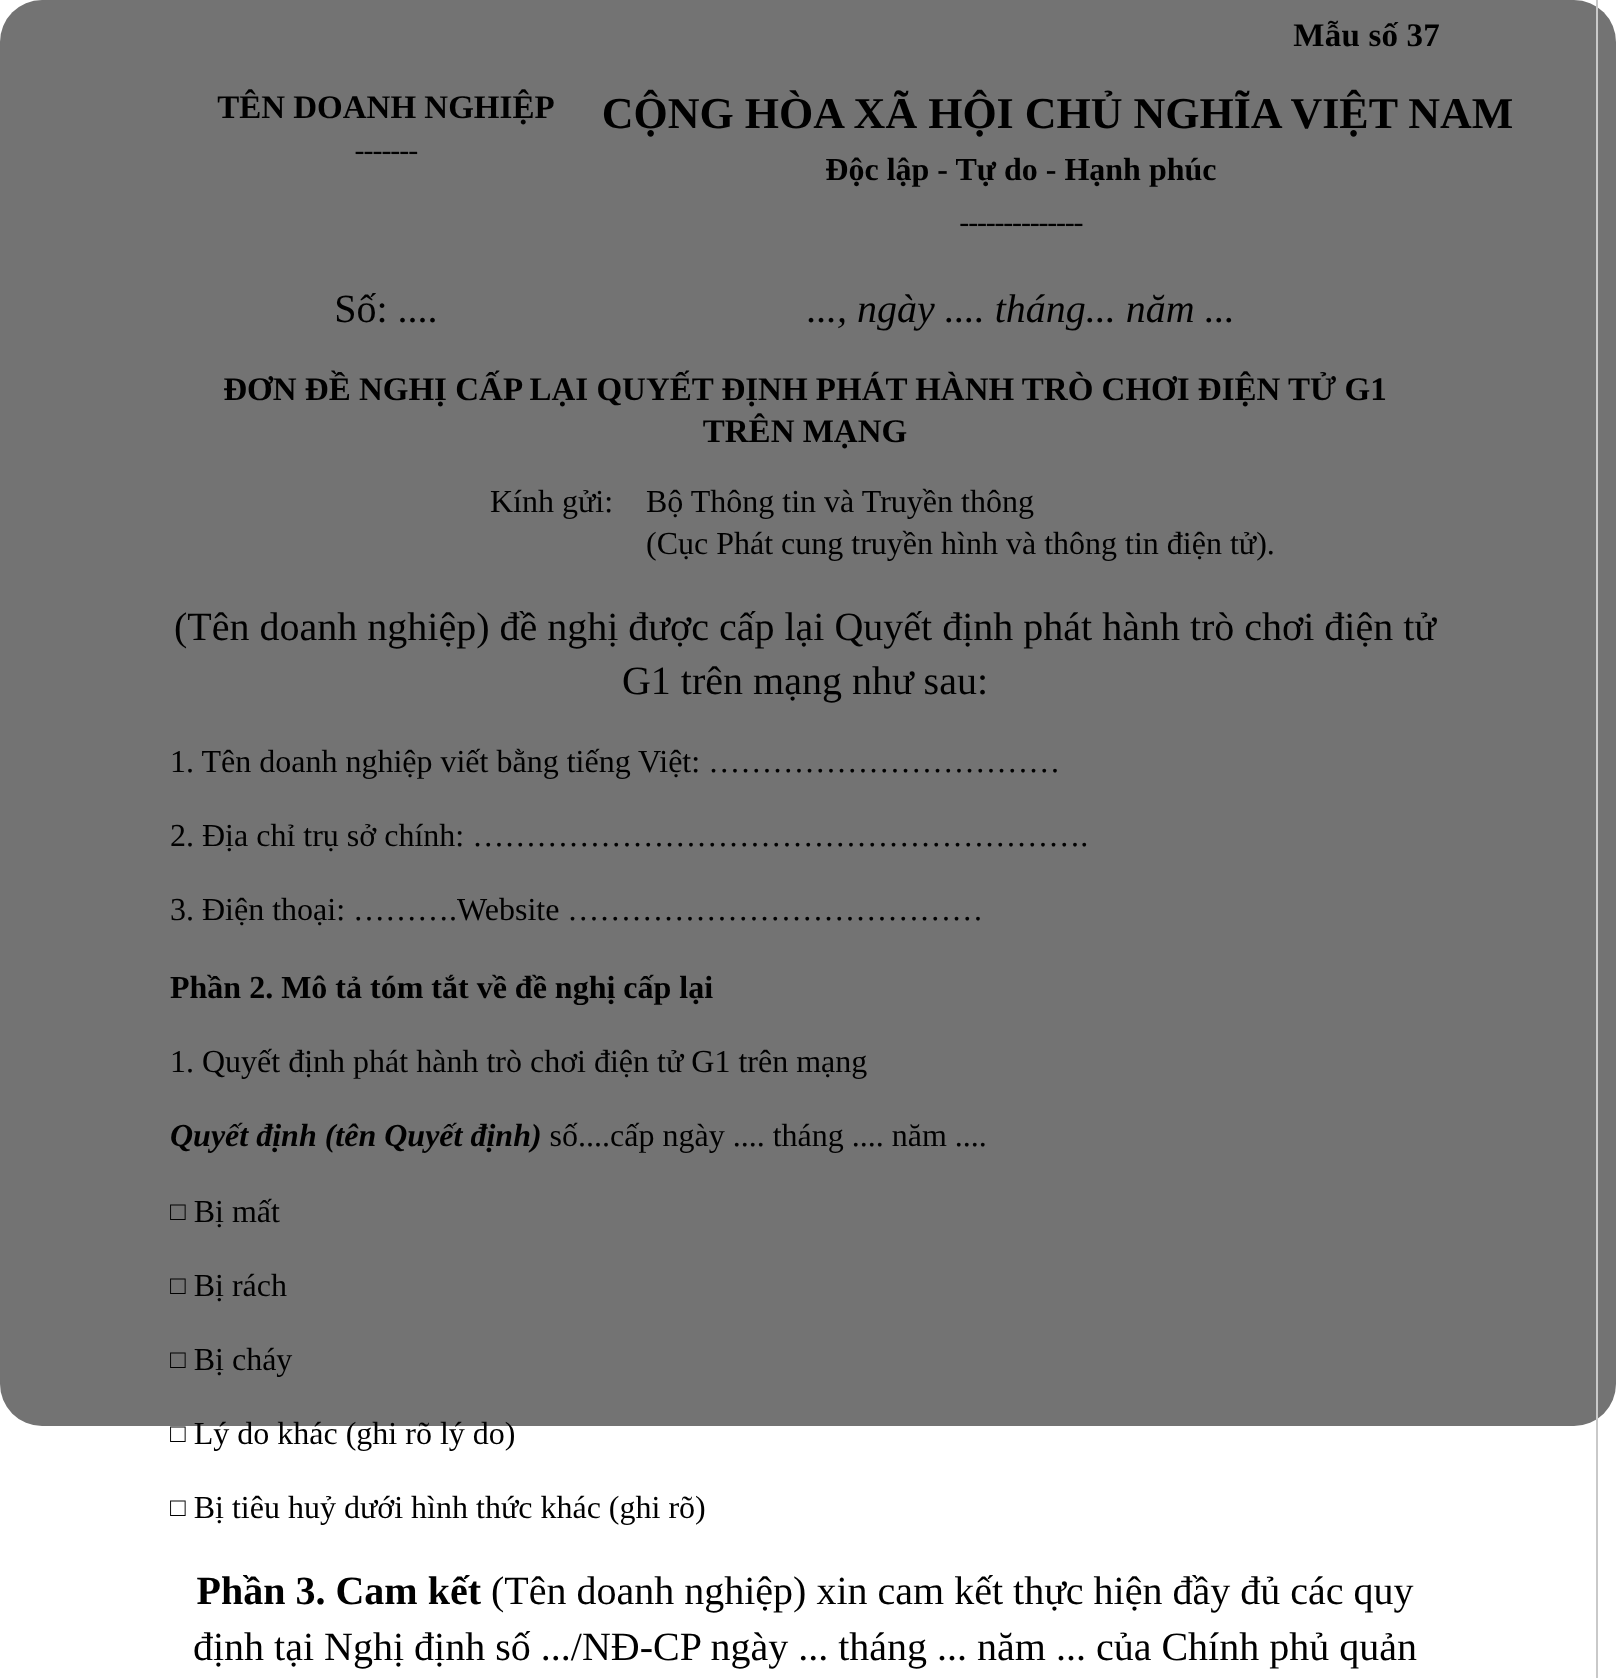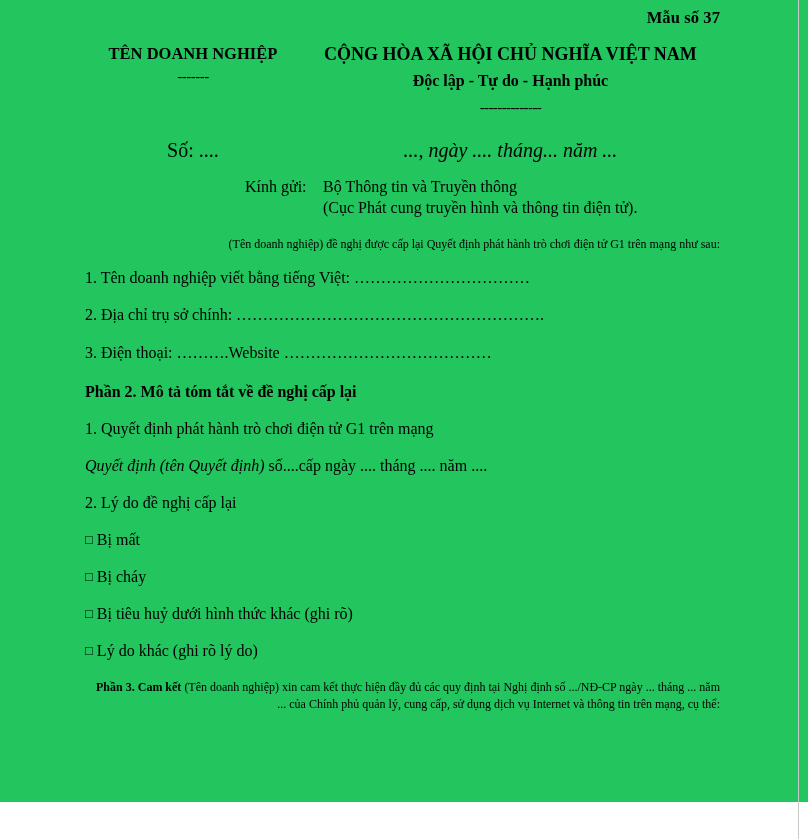--- a/index.html
+++ b/index.html
@@ -13,23 +13,24 @@
     width: 808px;
     height: 839px;
     font-family: "Liberation Serif", "DejaVu Serif", serif;
     color: #000000;
     overflow: hidden;
     position: relative;
   }
   #page {
     position: relative;
     width: 808px;
-    height: 802px;
-    background: #22c55e;
+    height: 713px;
+    background: #737373;
     padding: 0;
+    border-radius: 21px;
   }
   
   #right-rule {
     position: absolute;
     top: 0;
     right: 9px;
     width: 1px;
     height: 839px;
     background: #c9c9c9;
   }
@@ -48,20 +49,21 @@
     line-height: 1.25;
     margin: 0 0 14px 0;
     letter-spacing: 0.1px;
   }
 
   
   .masthead {
     display: flex;
     align-items: flex-start;
     margin: 0 0 2px 0;
+    justify-content: space-between;
   }
   .masthead .col-left {
     width: 34%;
     text-align: center;
     padding-top: 0;
   }
   .masthead .col-right {
     width: 66%;
     text-align: center;
   }
@@ -72,21 +74,21 @@
     white-space: nowrap;
   }
   .rule-dash {
     font-size: 15px;
     line-height: 1.5;
     letter-spacing: -0.5px;
     margin-top: 1px;
   }
   .nation-line1 {
     font-weight: bold;
-    font-size: 18px;
+    font-size: 22px;
     line-height: 1.3;
     white-space: nowrap;
   }
   .nation-line2 {
     font-weight: bold;
     font-size: 16px;
     line-height: 1.35;
     margin-top: 4px;
   }
   .rule-dash-long {
@@ -138,34 +140,35 @@
   }
   .recipient .rvalue {
     flex: 1 1 auto;
   }
   .recipient .rsub {
     padding-left: 78px;
   }
 
   
   p.body {
-    font-size: 12px;
+    font-size: 20px;
     line-height: 1.38;
     margin: 17px 0 0 0;
-    text-align: right;
+    text-align: center;
   }
 
   .sect-head {
     font-weight: bold;
     font-size: 16px;
     line-height: 1.38;
     margin: 17px 0 0 0;
   }
   .italic-line {
     font-style: italic;
+    font-weight: bold;
   }
   p.item {
     font-size: 16px;
     line-height: 1.38;
     margin: 15px 0 0 0;
   }
   p.check {
     font-size: 16px;
     line-height: 1.38;
     margin: 15px 0 0 0;
@@ -199,20 +202,24 @@
         <div class="nation-line2">Độc lập - Tự do - Hạnh phúc</div>
         <div class="rule-dash-long">--------------</div>
       </div>
     </div>
 
     <div class="numdate">
       <div class="so">Số: ....</div>
       <div class="date">..., ngày .... tháng... năm ...</div>
     </div>
 
+    <div class="doc-title">
+      <div>ĐƠN ĐỀ NGHỊ CẤP LẠI QUYẾT ĐỊNH PHÁT HÀNH TRÒ CHƠI ĐIỆN TỬ G1</div>
+      <div>TRÊN MẠNG</div>
+    </div>
 
     <div class="recipient">
       <div class="rline">
         <span class="rlabel">Kính gửi:</span>
         <span class="rvalue">Bộ Thông tin và Truyền thông</span>
       </div>
       <div class="rsub">(Cục Phát cung truyền hình và thông tin điện tử).</div>
     </div>
 
     <p class="body">(Tên doanh nghiệp) đề nghị được cấp lại Quyết định phát hành trò chơi điện tử G1 trên mạng như sau:</p>
@@ -223,33 +230,35 @@
     <p class="item">3. Điện thoại: ……….Website …………………………………</p>
 
     <div class="sect-head">Phần 2. Mô tả tóm tắt về đề nghị cấp lại</div>
 
     <p class="item">1. Quyết định phát hành trò chơi điện tử G1 trên mạng</p>
 
     <p class="item">
       <span class="italic-line">Quyết định (tên Quyết định)</span><span> số....cấp ngày .... tháng .... năm ....</span>
     </p>
 
-    <p class="item">2. Lý do đề nghị cấp lại</p>
 
     <p class="check">
       <span class="cbox">□</span><span>Bị mất</span>
     </p>
     <p class="check">
+      <span class="cbox">□</span><span>Bị rách</span>
+    </p>
+    <p class="check">
       <span class="cbox">□</span><span>Bị cháy</span>
     </p>
     <p class="check">
+      <span class="cbox">□</span><span>Lý do khác (ghi rõ lý do)</span>
+    </p>
+    <p class="check">
       <span class="cbox">□</span><span>Bị tiêu huỷ dưới hình thức khác (ghi rõ)</span>
-    </p>
-    <p class="check">
-      <span class="cbox">□</span><span>Lý do khác (ghi rõ lý do)</span>
     </p>
 
     <p class="body">
       <span class="bold">Phần 3. Cam kết</span><span> (Tên doanh nghiệp) xin cam kết thực hiện đầy đủ các quy định tại Nghị định số .../NĐ-CP ngày ... tháng ... năm ... của Chính phủ quản lý, cung cấp, sử dụng dịch vụ Internet và thông tin trên mạng, cụ thể:</span>
     </p>
 
   </div>
 </div>
 
 </body></html>

